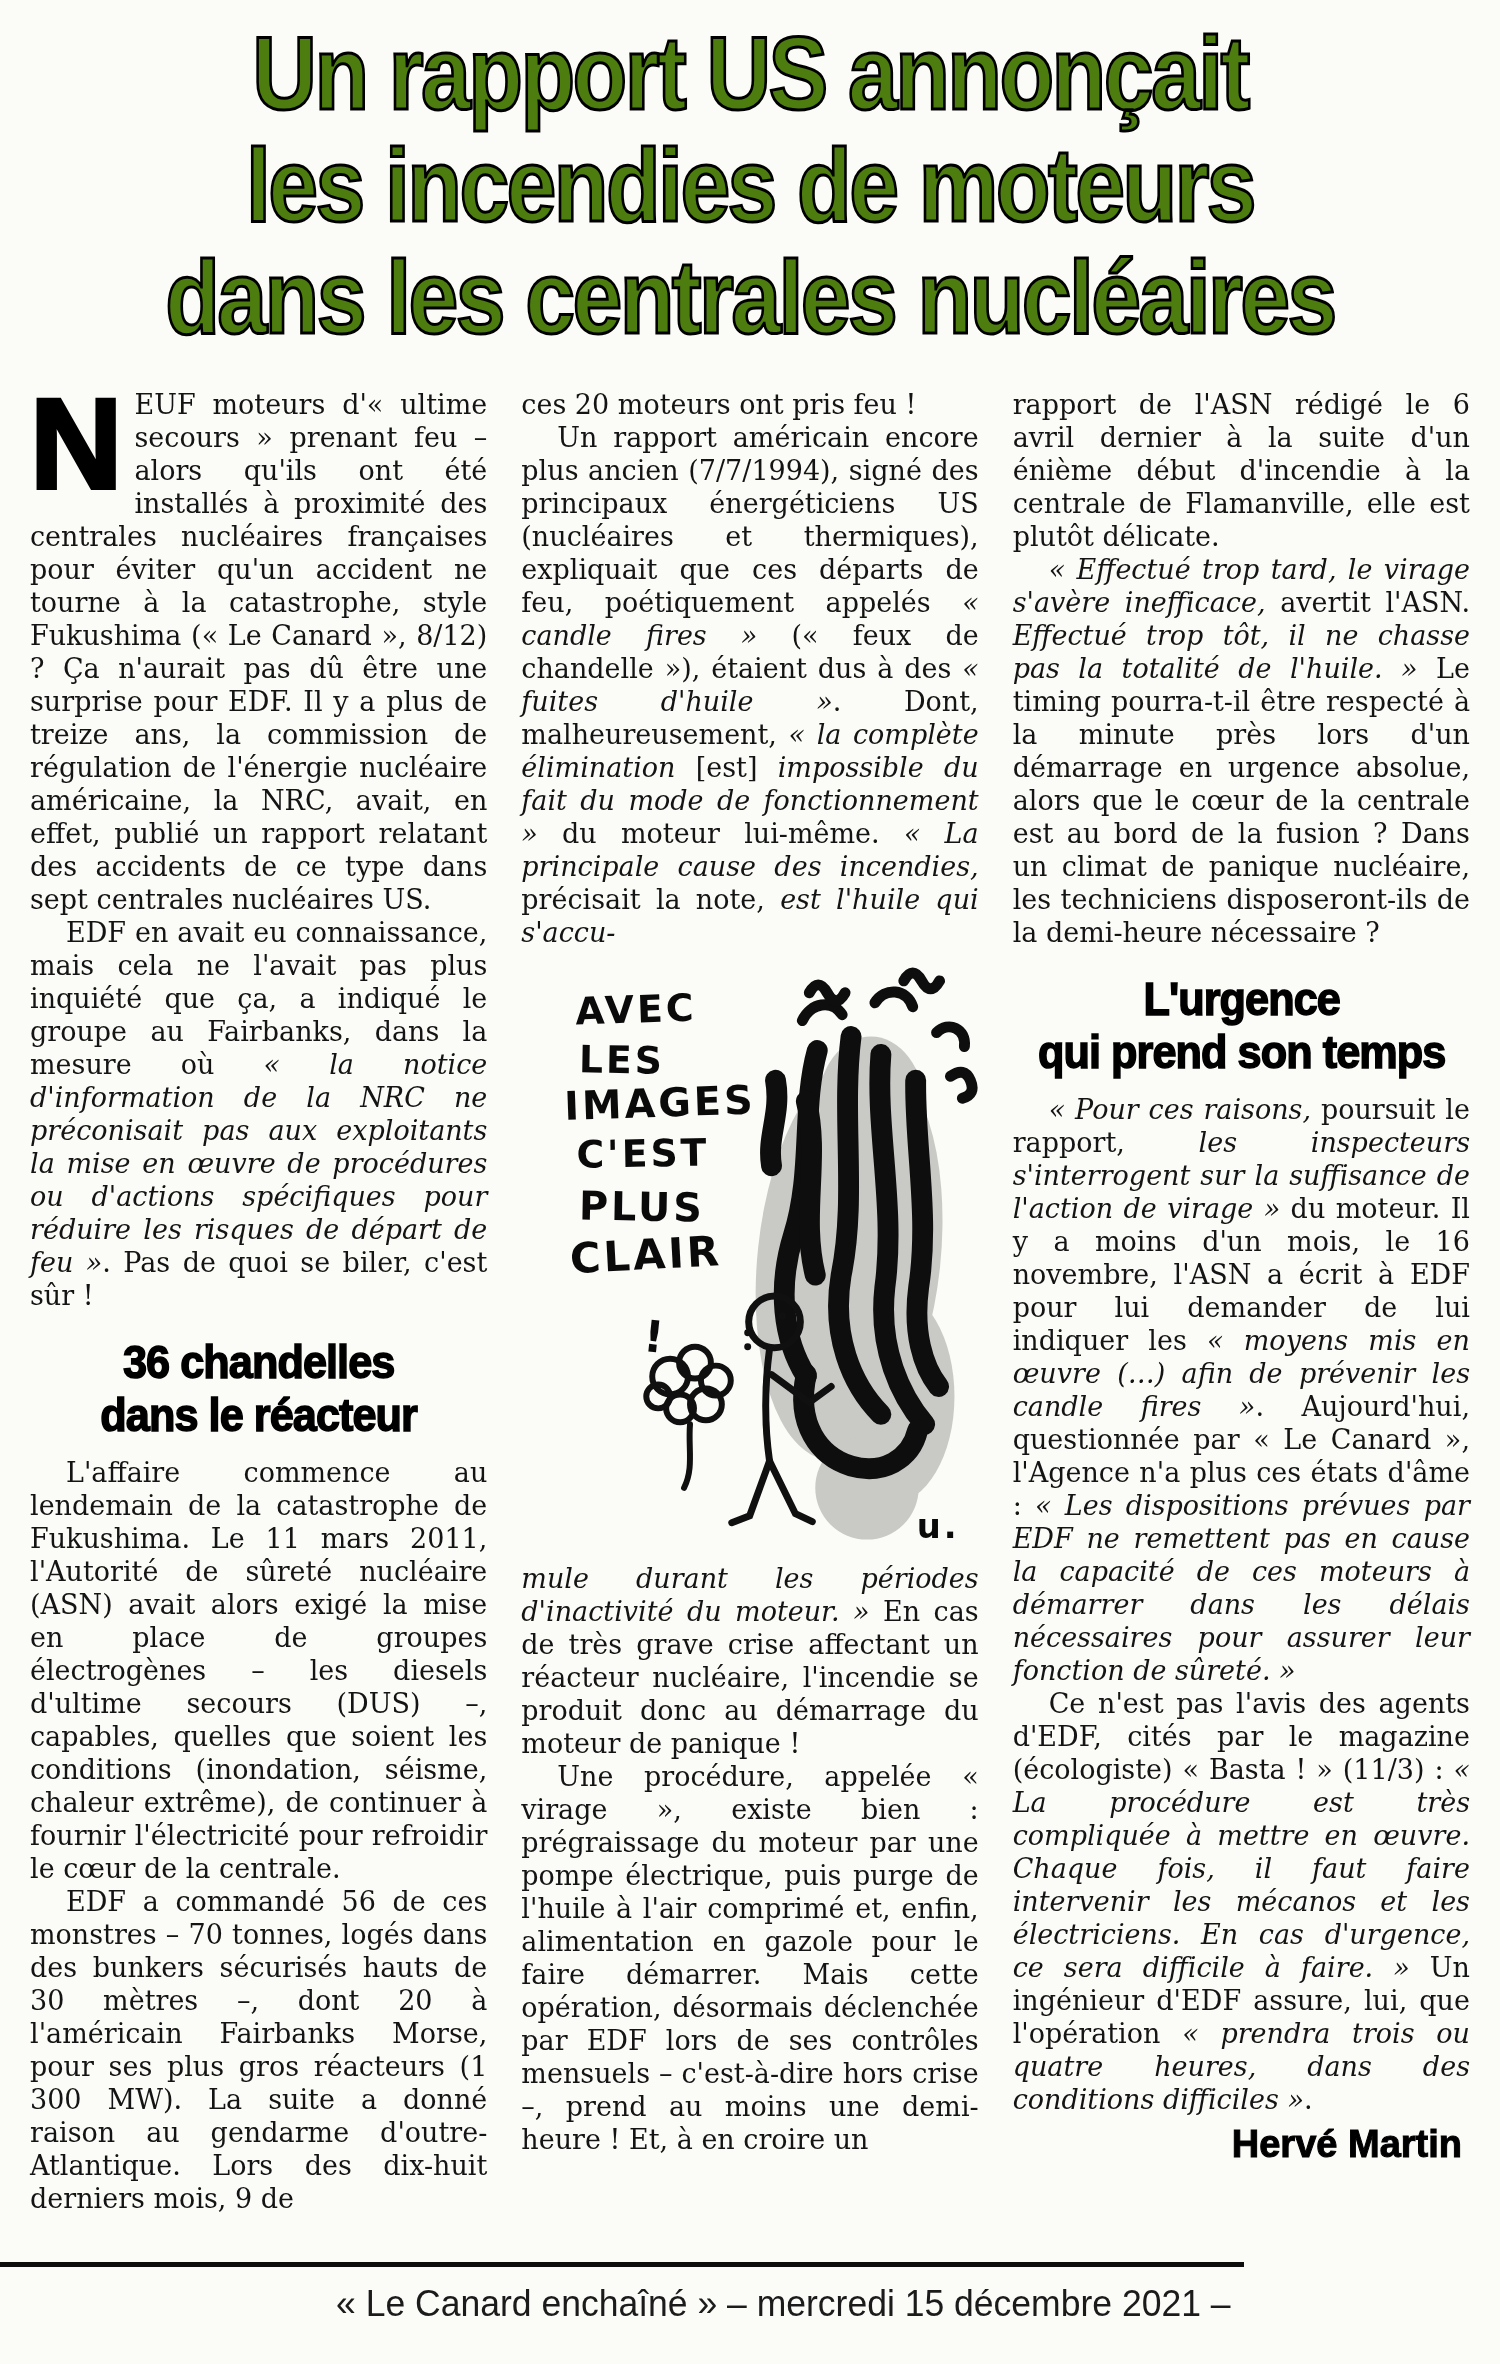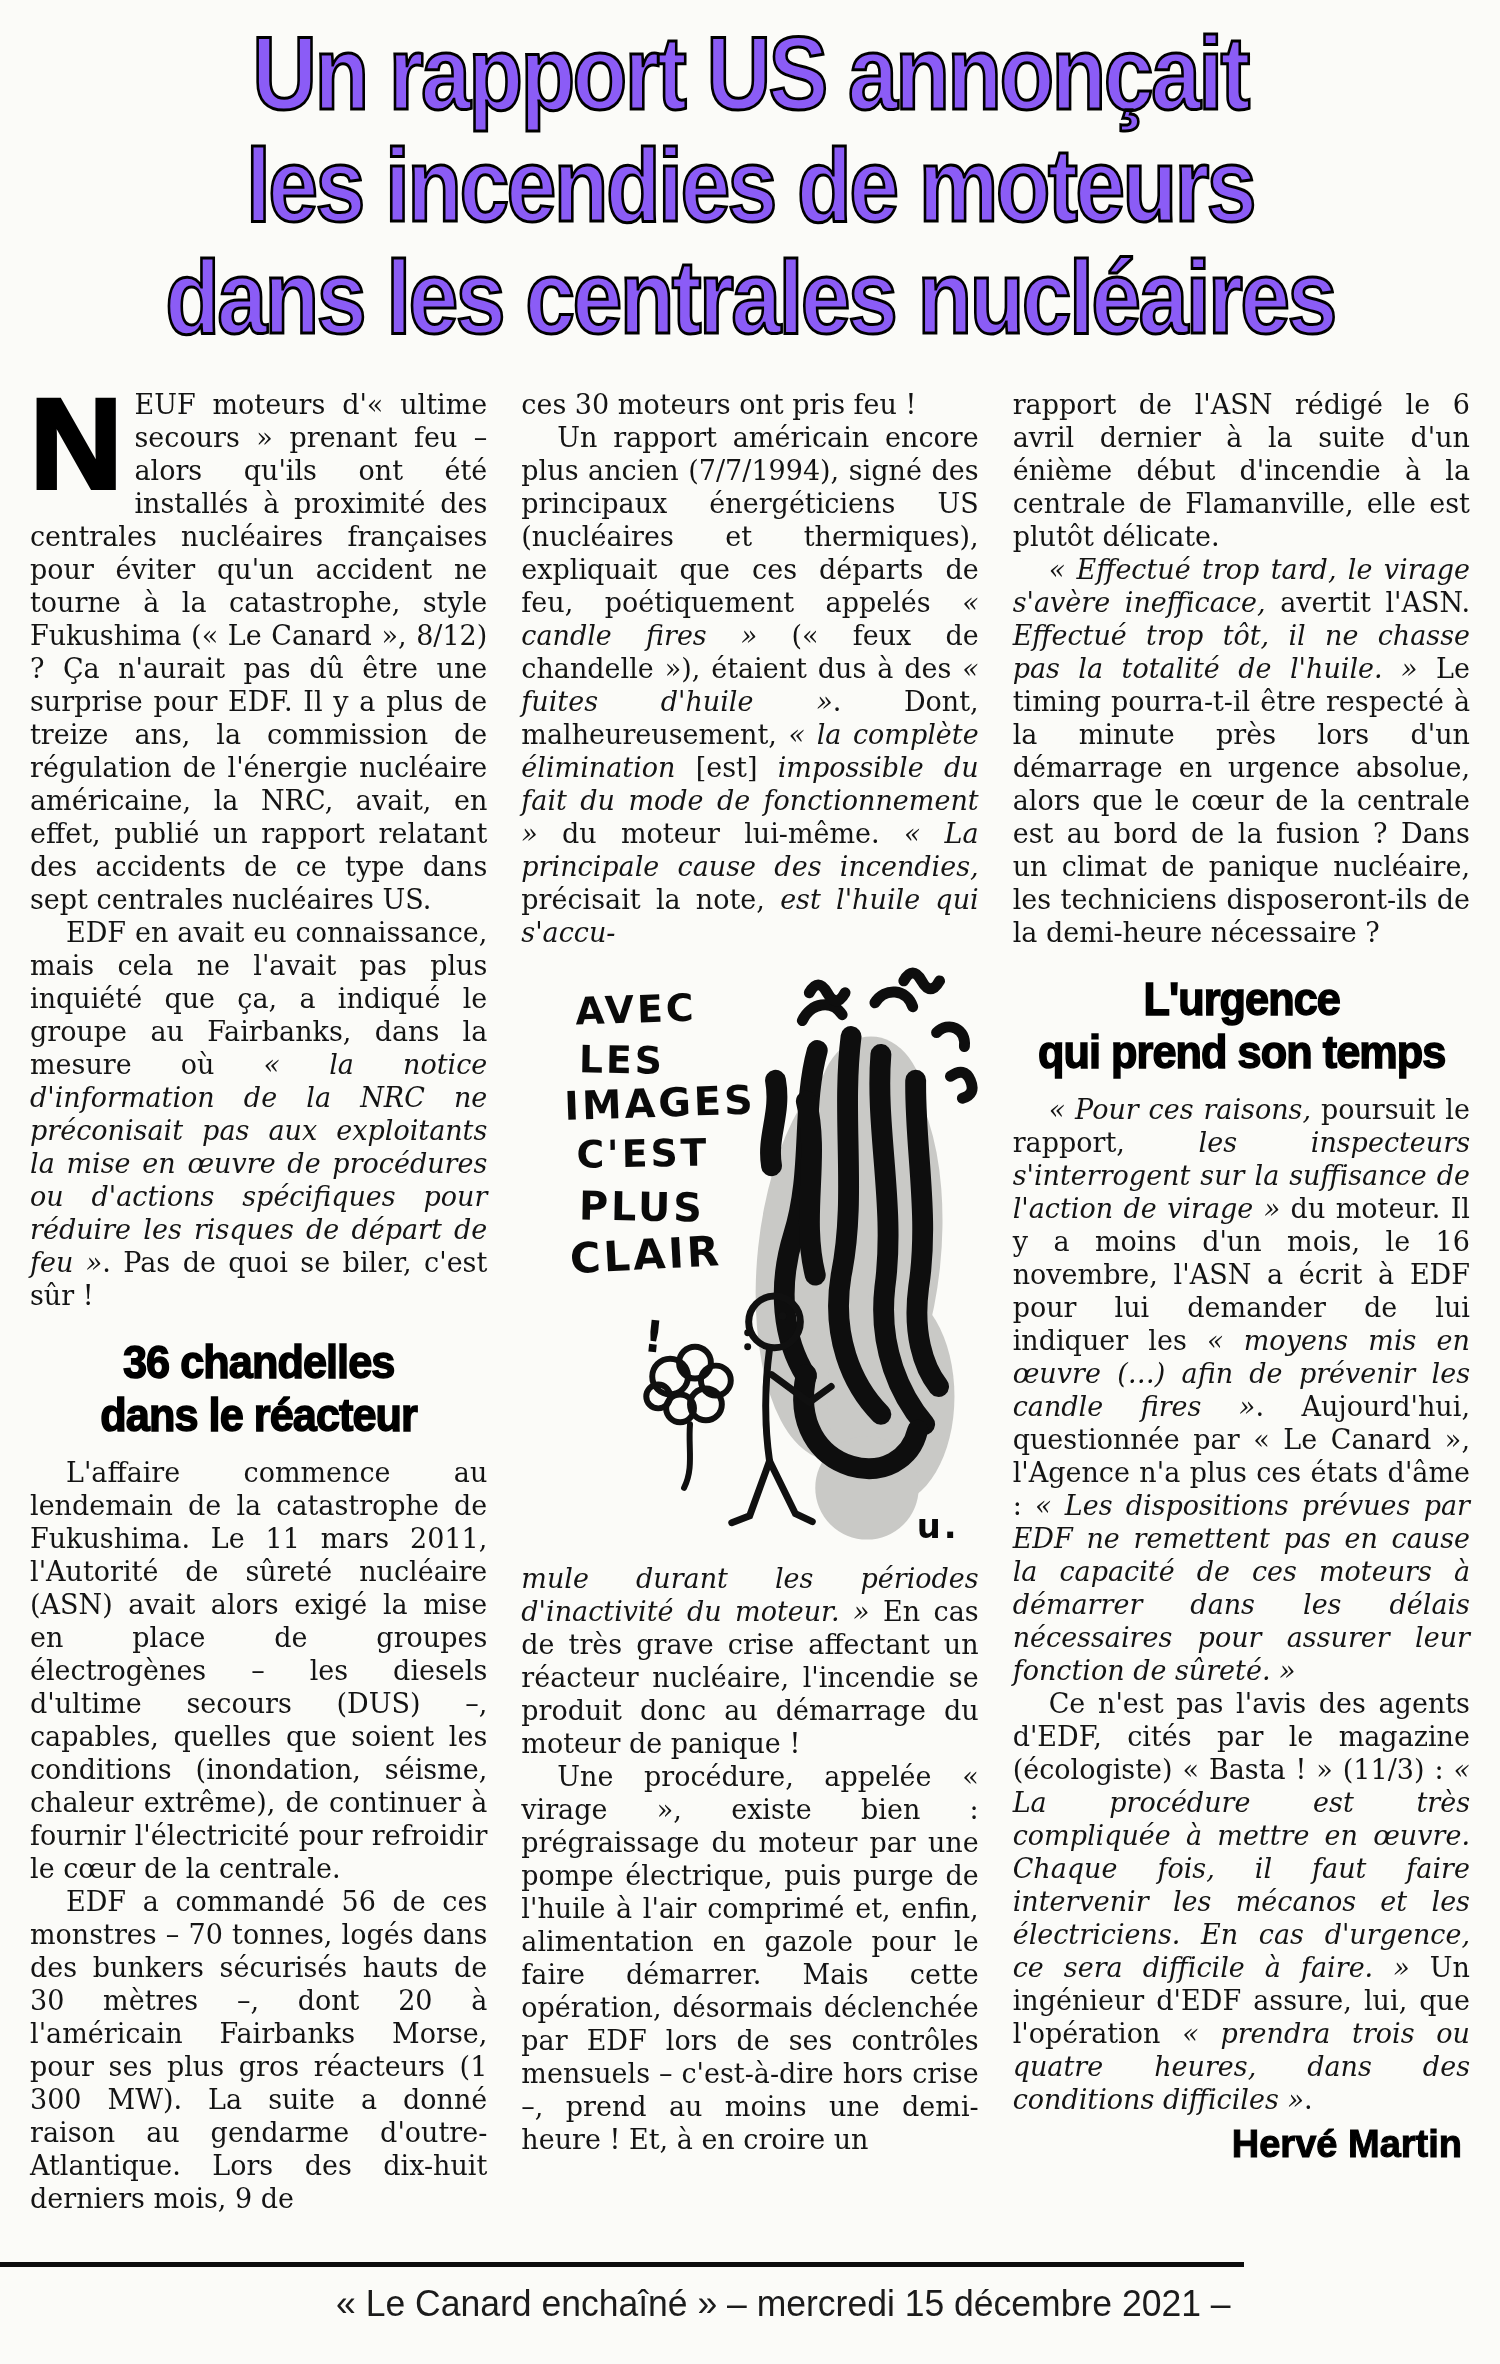--- a/index.html
+++ b/index.html
@@ -5,21 +5,21 @@
   html,body{margin:0;padding:0;}
   body{
     width:1500px;height:2364px;
     background:#fbfbf8;color:#141414;
     position:relative;overflow:hidden;
     font-family:"DejaVu Serif", serif;
   }
   .page{position:absolute;inset:0;padding:14px 30px 0 30px;box-sizing:border-box;}
 
   
-  .headline{margin:4px 0 34px 0;text-align:center;color:#8b5cf6;
+  .headline{margin:4px 0 34px 0;text-align:center;color:#4d7c0f;
     font-family:"Liberation Sans", sans-serif;font-weight:700;}
   .hl{font-size:103px;line-height:112px;letter-spacing:-3px;
       -webkit-text-stroke:3px #000;white-space:nowrap;
       transform:scaleX(0.87);transform-origin:50% 50%;}
 
   
   .cols{display:flex;gap:34px;align-items:flex-start;}
   .col{flex:1 1 0;min-width:0;font-size:27px;line-height:33px;
        text-align:justify;hyphens:auto;-webkit-hyphens:auto;}
   .para{margin:0;text-indent:36px;}
@@ -69,21 +69,21 @@
 
   <main class="cols">
     <div class="col">
         <p class="para noindent"><span class="dropcap">N</span><span>EUF moteurs d'« ultime secours » prenant feu – alors qu'ils ont été installés à proximité des centrales nucléaires françaises pour éviter qu'un accident ne tourne à la catastrophe, style Fukushima (« Le Canard », 8/12) ? Ça n'aurait pas dû être une surprise pour EDF. Il y a plus de treize ans, la commission de régulation de l'énergie nucléaire américaine, la NRC, avait, en effet, publié un rapport relatant des accidents de ce type dans sept centrales nucléaires US.</span></p>
         <p class="para"><span>EDF en avait eu connaissance, mais cela ne l'avait pas plus inquiété que ça, a indiqué le groupe au Fairbanks, dans la mesure où </span><em>« la notice d'information de la NRC ne préconisait pas aux exploitants la mise en œuvre de procédures ou d'actions spécifiques pour réduire les risques de départ de feu »</em><span>. Pas de quoi se biler, c'est sûr !</span></p>
         <h2 class="subhead"><span>36 chandelles</span><br><span>dans le réacteur</span></h2>
         <p class="para"><span>L'affaire commence au lendemain de la catastrophe de Fukushima. Le 11 mars 2011, l'Autorité de sûreté nucléaire (ASN) avait alors exigé la mise en place de groupes électrogènes – les diesels d'ultime secours (DUS) –, capables, quelles que soient les conditions (inondation, séisme, chaleur extrême), de continuer à fournir l'électricité pour refroidir le cœur de la centrale.</span></p>
         <p class="para"><span>EDF a commandé 56 de ces monstres – 70 tonnes, logés dans des bunkers sécurisés hauts de 30 mètres –, dont 20 à l'américain Fairbanks Morse, pour ses plus gros réacteurs (1 300 MW). La suite a donné raison au gendarme d'outre-Atlantique. Lors des dix-huit derniers mois, 9 de</span></p>
       </div>
     <div class="col">
-        <p class="para noindent"><span>ces 30 moteurs ont pris feu !</span></p>
+        <p class="para noindent"><span>ces 20 moteurs ont pris feu !</span></p>
         <p class="para"><span>Un rapport américain encore plus ancien (7/7/1994), signé des principaux énergéticiens US (nucléaires et thermiques), expliquait que ces départs de feu, poétiquement appelés </span><em>« candle fires »</em><span> (« feux de chandelle »), étaient dus à des </span><em>« fuites d'huile »</em><span>. Dont, malheureusement, </span><em>« la complète élimination </em><span>[est] </span><em>impossible du fait du mode de fonctionnement »</em><span> du moteur lui-même. </span><em>« La principale cause des incendies, </em><span>précisait la note, </span><em>est l'huile qui s'accu-</em></p>
   <figure class="cartoon">
     <svg viewBox="0 0 460 600" xmlns="http://www.w3.org/2000/svg">
 
       <g fill="#c9c9c6">
         <ellipse cx="330" cy="300" rx="92" ry="205" transform="rotate(6 330 300)"></ellipse>
         <ellipse cx="372" cy="440" rx="64" ry="108"></ellipse>
         <ellipse cx="352" cy="150" rx="54" ry="72"></ellipse>
         <ellipse cx="348" cy="532" rx="52" ry="52"></ellipse>
       </g>

